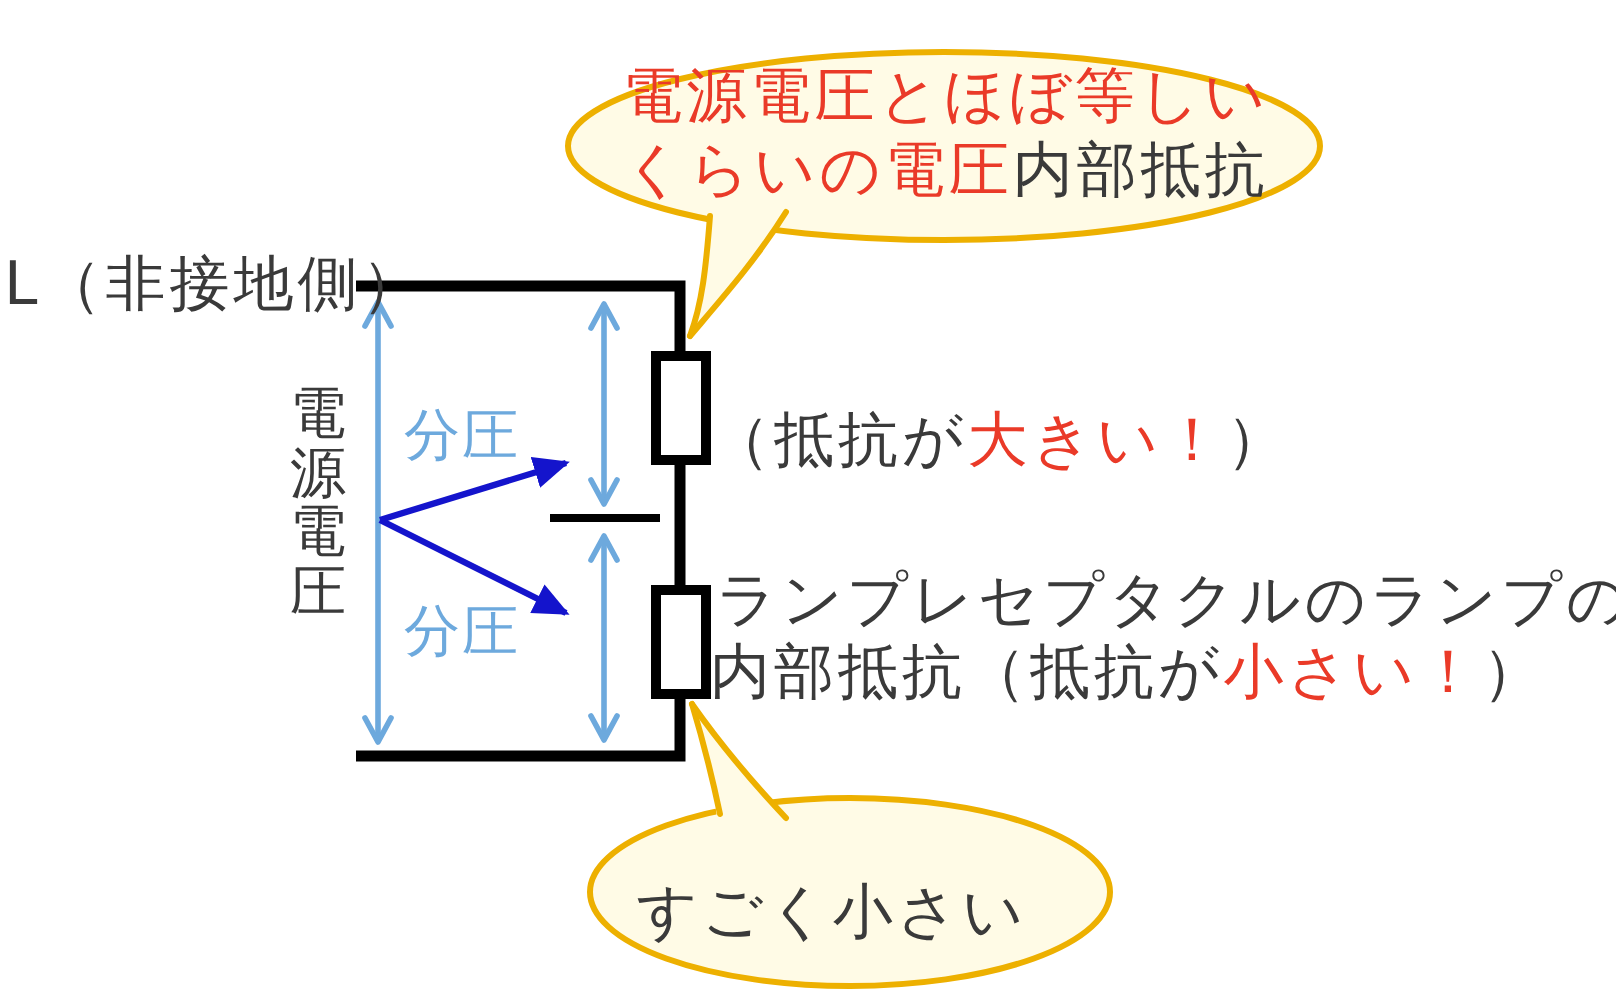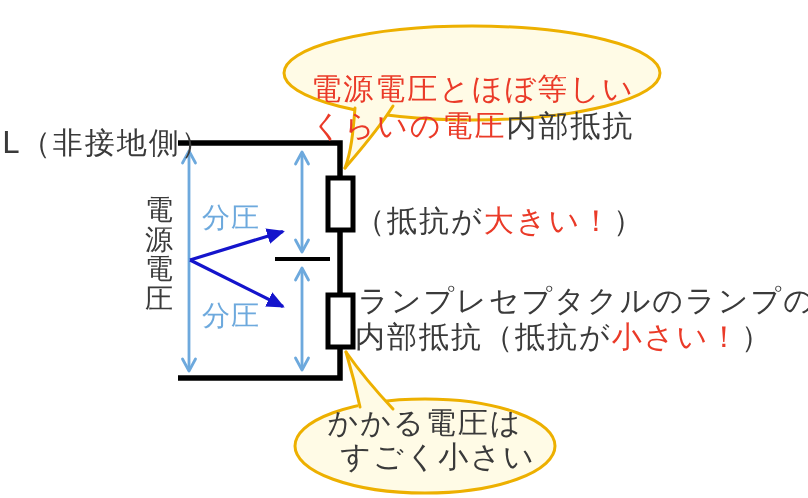--- a/index.html
+++ b/index.html
@@ -27,26 +27,26 @@
     position:absolute;
     left:143px;top:195px;
     width:32px;
     font-size:28px;
     line-height:29.5px;
     letter-spacing:0;
     color:var(--text,#3a3a3a);
     word-break:break-all;
     white-space:normal;
     text-align:center;
+    font-family:Liberation Mono, monospace;
   }
   .bubble-line{
     position:absolute;
     text-align:center;
     width:378px;
-    margin-top:40px;
   }
   .bubble-bottom-line{
     position:absolute;
     text-align:center;
     width:260px;
   }
   .divide-label{
     position:absolute;
     font-size:28px;
     letter-spacing:1px;
@@ -125,16 +125,15 @@
 
   <div class="txt" style="left:355px;top:204px;">
     <span>（抵抗が</span><span class="red">大きい！</span><span>）</span>
   </div>
 
   <div class="txt" style="left:358px;top:284px;">ランプレセプタクルのランプの</div>
   <div class="txt" style="left:355px;top:320px;">
     <span>内部抵抗（抵抗が</span><span class="red">小さい！</span><span>）</span>
   </div>
 
-  <div class="txt bubble-bottom-line" style="left:295px;top:406px;">かかる電圧は</div>
-  <div class="txt bubble-bottom-line" style="left:308px;top:440px;">すごく小さい</div>
+  <div class="txt bubble-bottom-line" style="left:286px;top:440px;">すごく小さい</div>
 
 </div>
 
 </body></html>

